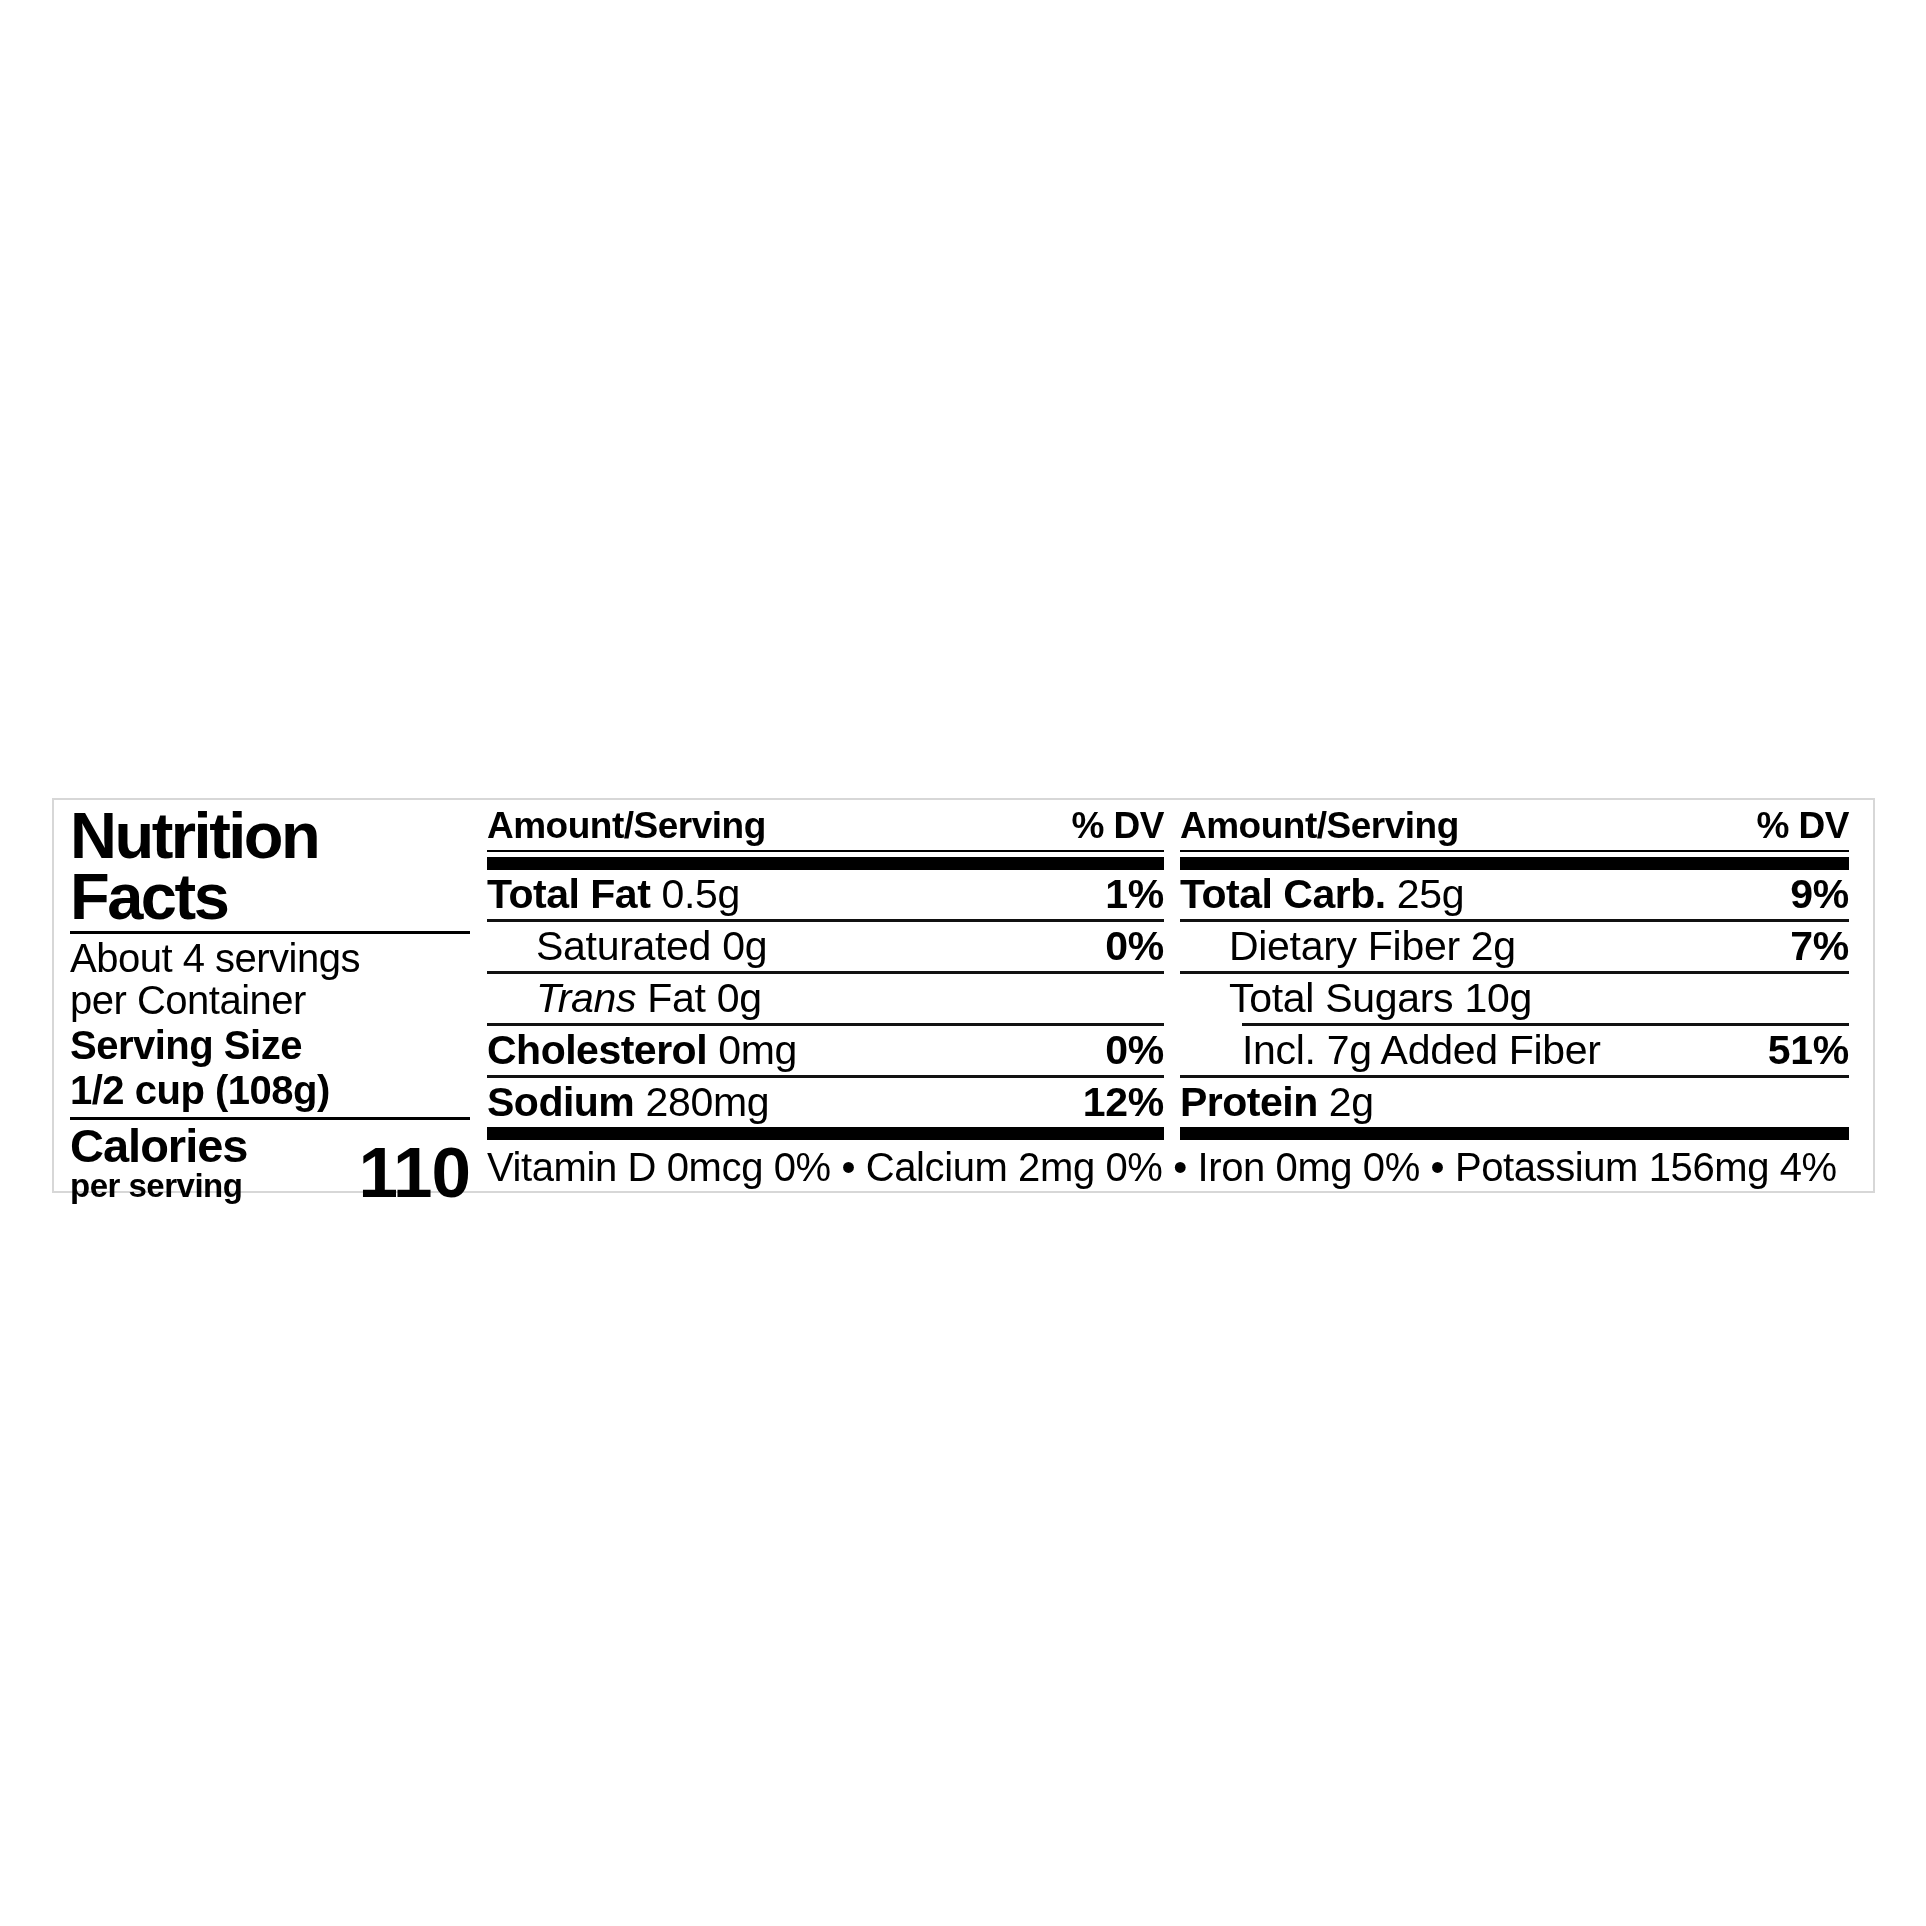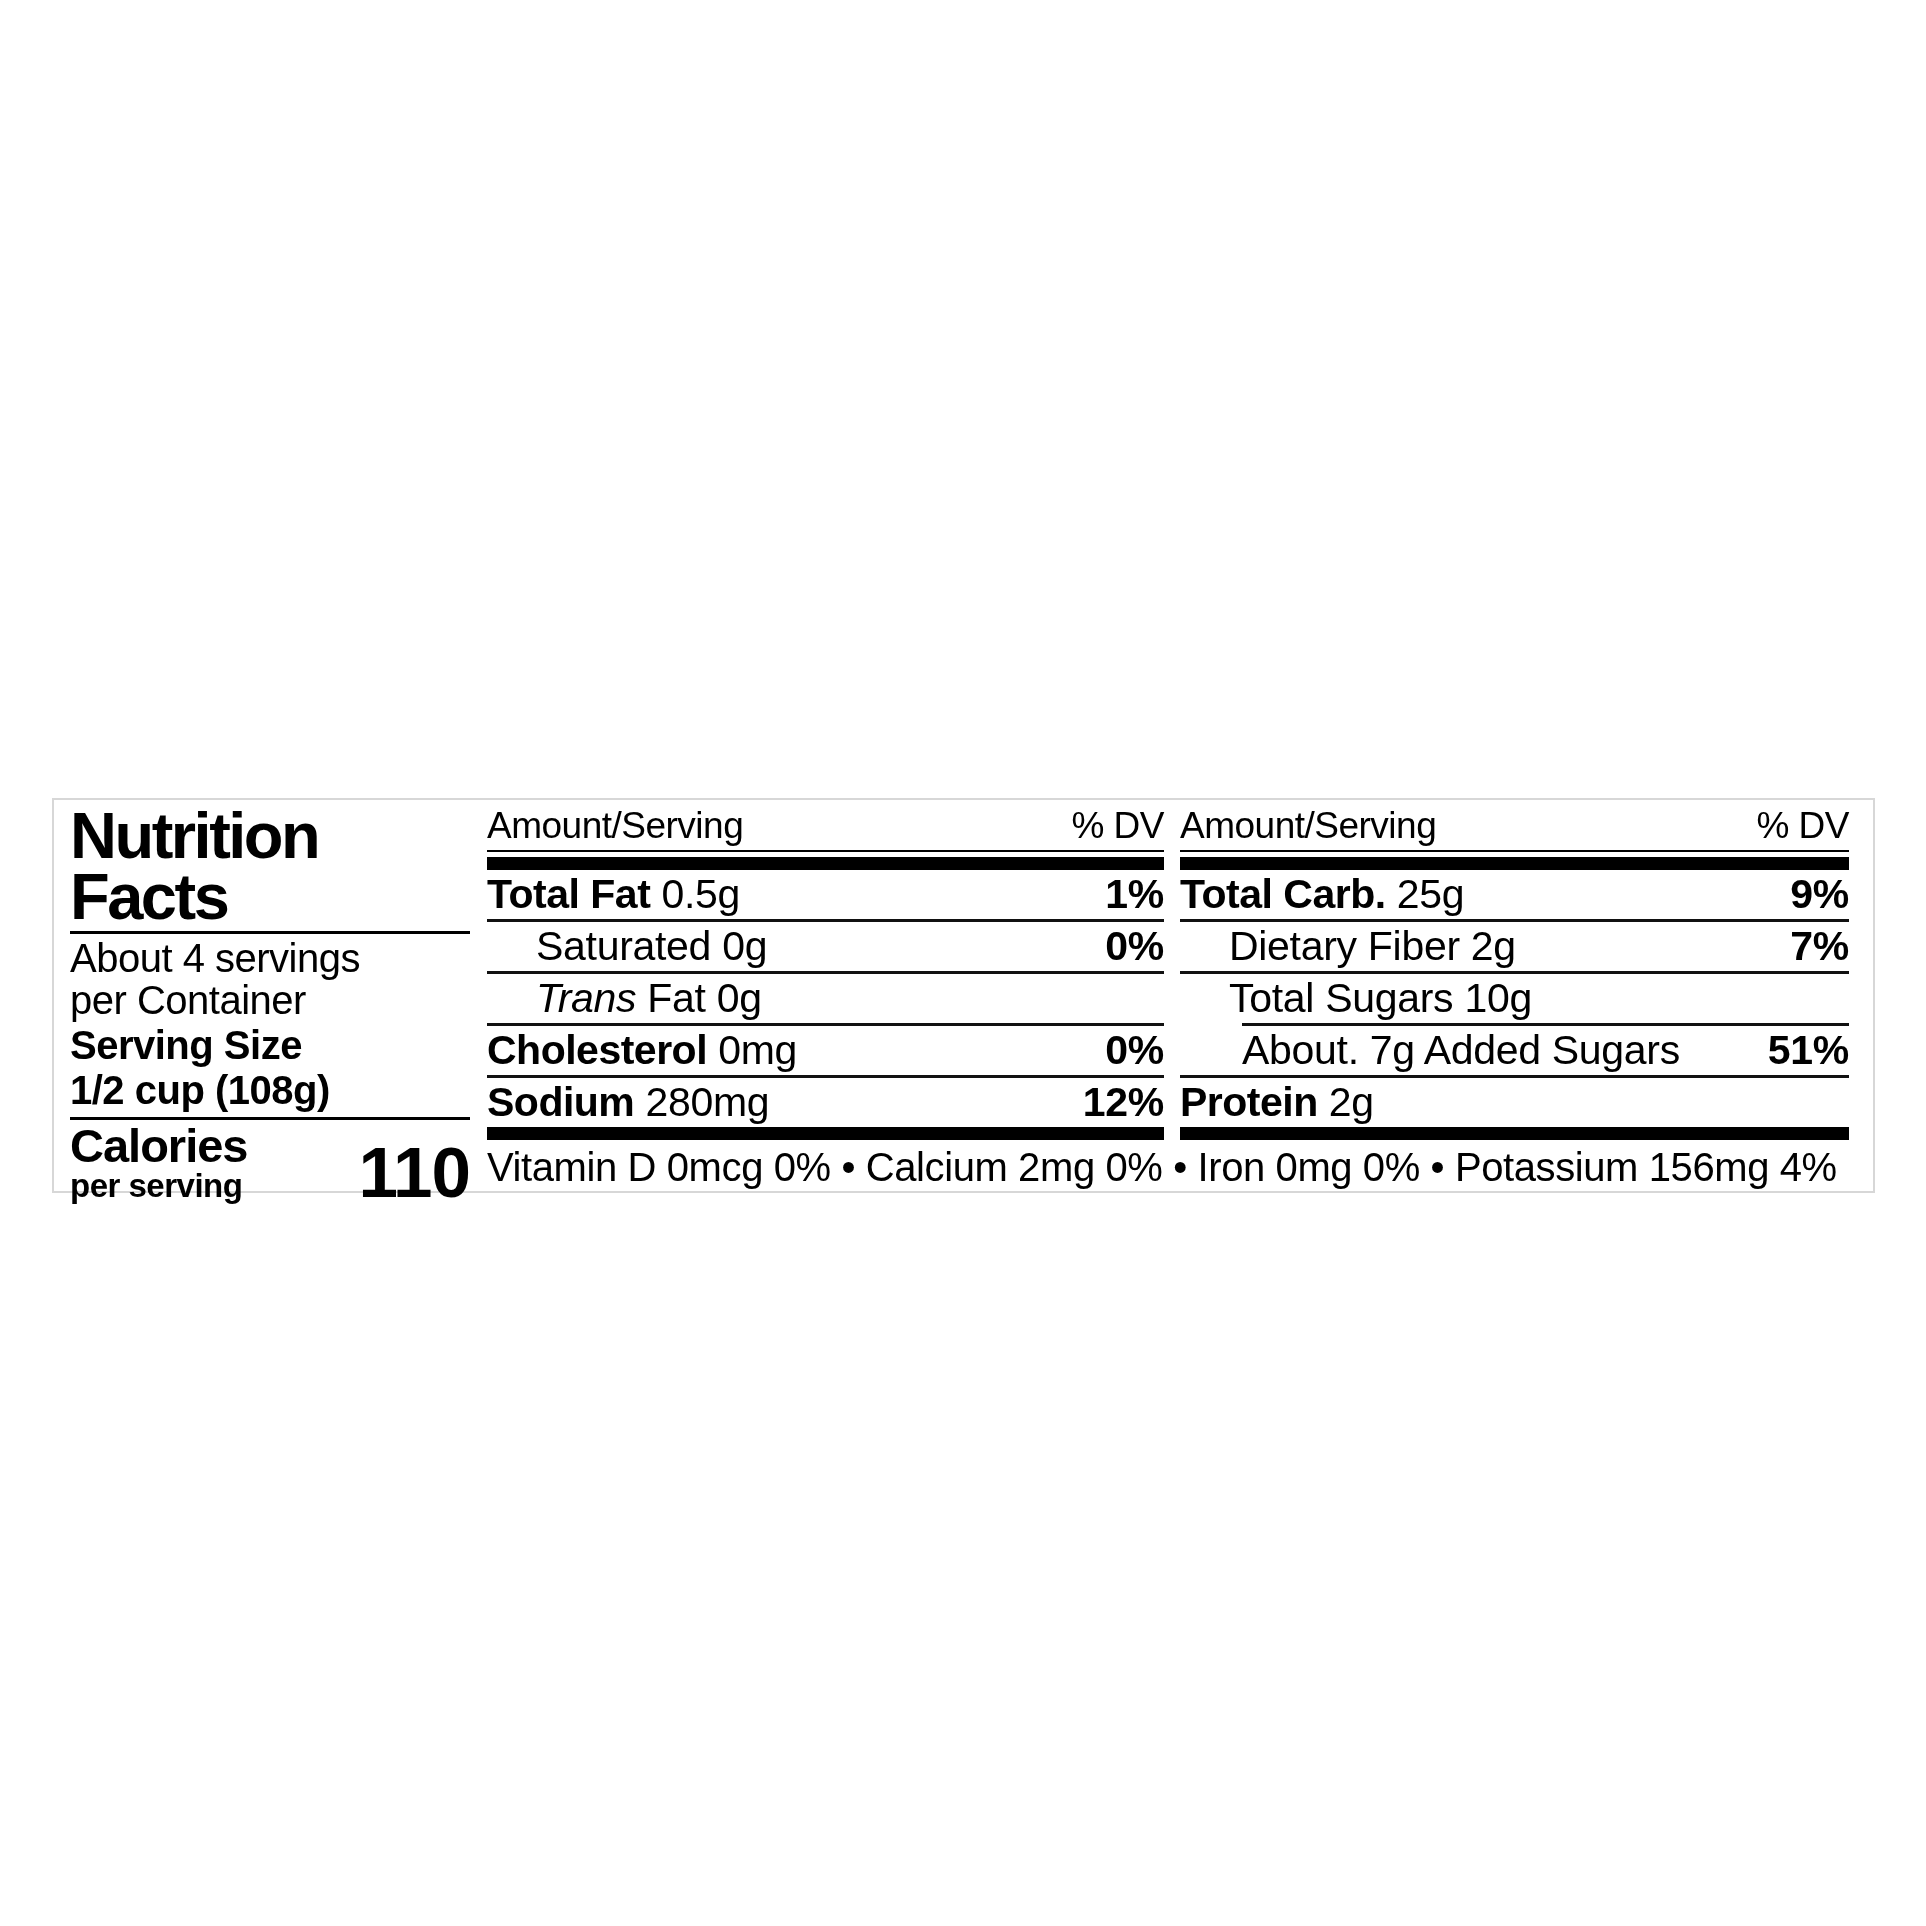--- a/index.html
+++ b/index.html
@@ -19,21 +19,21 @@
   .serving-size { font-size:40px; line-height:45px; font-weight:bold; margin-top:2px; letter-spacing:-0.5px; }
   .calories-wrap { display:flex; justify-content:space-between; align-items:flex-end; margin-top:3px; }
   .calories-label { font-size:47px; line-height:46px; font-weight:bold; letter-spacing:-1px; }
   .calories-sub { font-size:33px; line-height:34px; font-weight:bold; letter-spacing:-0.5px; }
   .calories-value { font-size:71px; line-height:61px; font-weight:bold; letter-spacing:-1px; }
 
   
   .col-mid   { position:absolute; left:433px;  top:8px; width:677px; }
   .col-right { position:absolute; left:1126px; top:8px; width:669px; }
   .colhead { display:flex; justify-content:space-between; align-items:flex-end;
-             font-size:37px; font-weight:normal; letter-spacing:-0.5px;
+             font-size:37px; font-weight:bold; letter-spacing:-0.5px;
              padding-bottom:3px; border-bottom:2px solid #000; height:44px; }
   .thickbar { height:13px; background:#000; margin-top:5px; }
   .row { height:49px; display:flex; align-items:center; font-size:41px; letter-spacing:-0.3px; }
   .hr { height:3px; background:#111; }
   .hr.ind { margin-left:62px; }
   .nm { white-space:pre; }
   .nm b { letter-spacing:-0.5px; }
   .ind1 { padding-left:49px; }
   .ind2 { padding-left:62px; }
   .dv { margin-left:auto; font-weight:bold; }
@@ -130,21 +130,21 @@
       </div>
       <div class="hr"></div>
 
       <div class="row">
         <span class="nm ind1">Total Sugars 10g</span>
         <span class="dv"></span>
       </div>
       <div class="hr ind"></div>
 
       <div class="row">
-        <span class="nm ind2">About. 7g Added Sugars</span>
+        <span class="nm ind2">Incl. 7g Added Fiber</span>
         <span class="dv">51%</span>
       </div>
       <div class="hr"></div>
 
       <div class="row">
         <span class="nm"><b>Protein</b> <span>2g</span></span>
         <span class="dv"></span>
       </div>
       <div class="thickbar" style="margin-top:0;"></div>
     </div>

